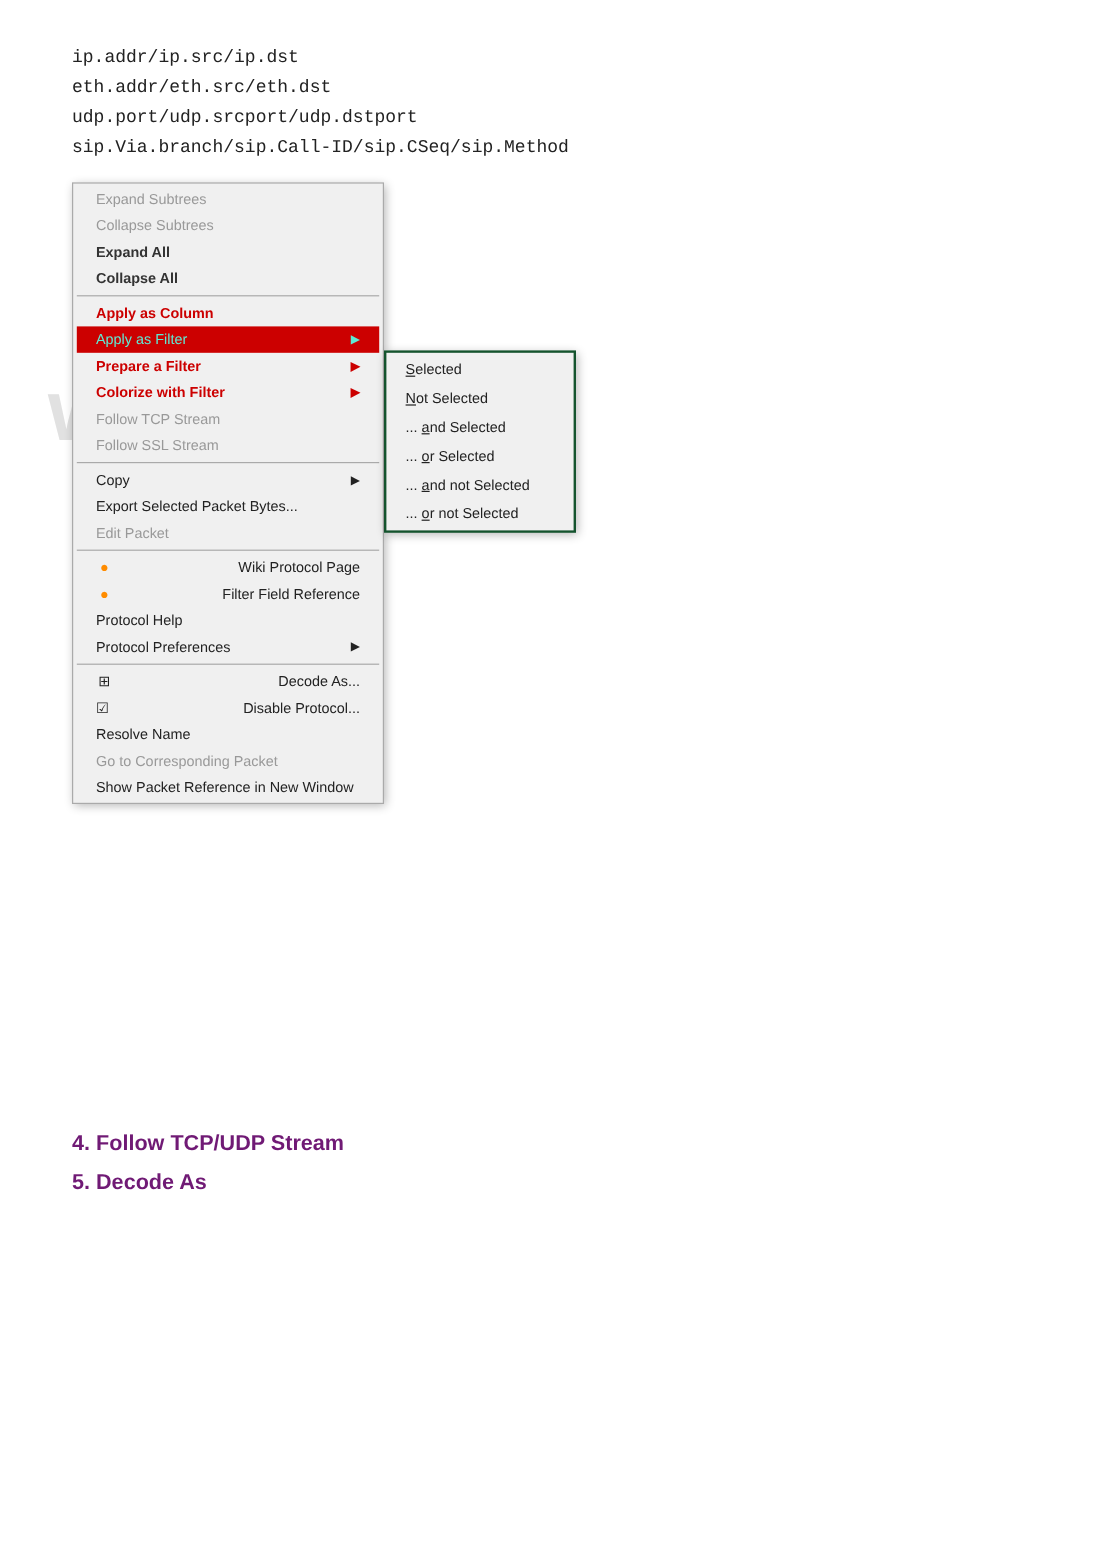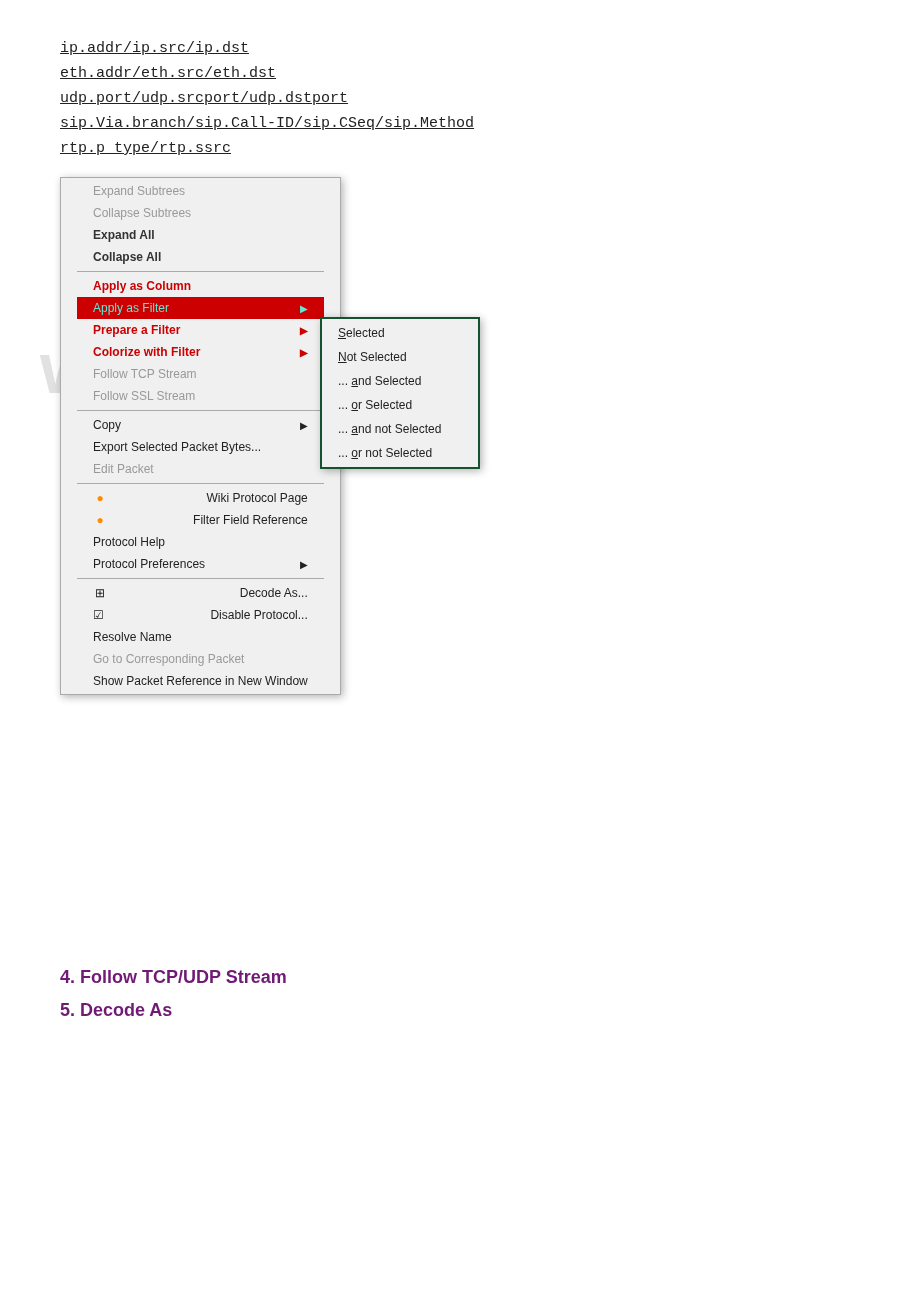--- a/index.html
+++ b/index.html
@@ -8,21 +8,20 @@
       font-family: 'Segoe UI', Arial, sans-serif;
       font-size: 13px;
       color: #222;
       width: 920px;
       min-height: 1302px;
       padding: 40px 60px;
     }
 
     .top-text-block {
       margin-bottom: 20px;
-      text-decoration: underline;
     }
 
     .top-text-line {
       font-size: 15px;
       color: #222;
       margin-bottom: 8px;
       font-family: 'Courier New', monospace;
     }
 
     .context-menu-area {
@@ -35,21 +34,21 @@
       position: relative;
       z-index: 10;
       display: flex;
     }
 
     .context-menu {
       background: #f0f0f0;
       border: 1px solid #aaa;
       box-shadow: 2px 2px 8px rgba(0,0,0,0.3);
       min-width: 260px;
-      padding: 2px 16px;
+      padding: 2px 3px;
       font-size: 12px;
     }
 
     .menu-item {
       padding: 4px 16px;
       cursor: pointer;
       display: flex;
       align-items: center;
       justify-content: space-between;
       white-space: nowrap;
@@ -153,21 +152,20 @@
     }
   </style>
 </head>
 <body>
 
 <div class="top-text-block">
   <div class="top-text-line">ip.addr/ip.src/ip.dst</div>
   <div class="top-text-line">eth.addr/eth.src/eth.dst</div>
   <div class="top-text-line">udp.port/udp.srcport/udp.dstport</div>
   <div class="top-text-line">sip.Via.branch/sip.Call-ID/sip.CSeq/sip.Method</div>
-  <div class="top-text-line">rtp.p_type/rtp.ssrc</div>
 </div>
 
 <div class="context-menu-area" style="height: 390px; position: relative;">
 
   <div class="watermark">www.bdo</div>
 
   <div class="context-menu-wrapper">
 
     <div class="context-menu">
 

